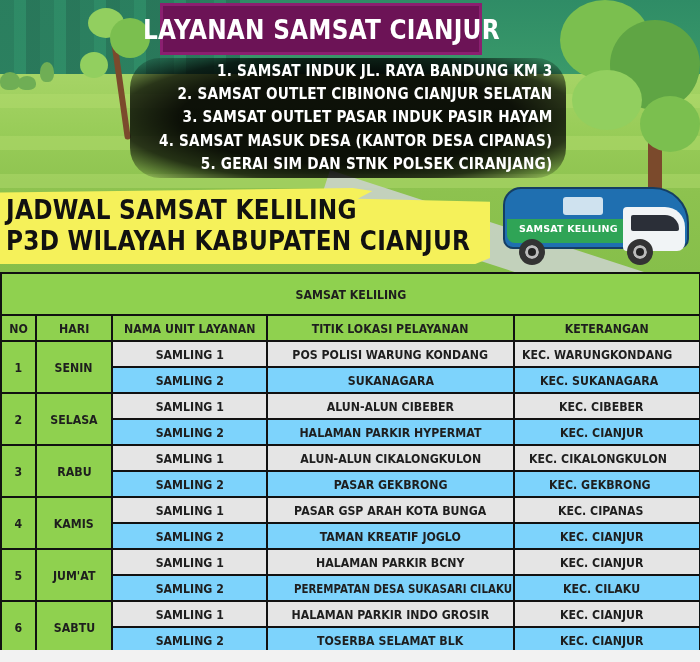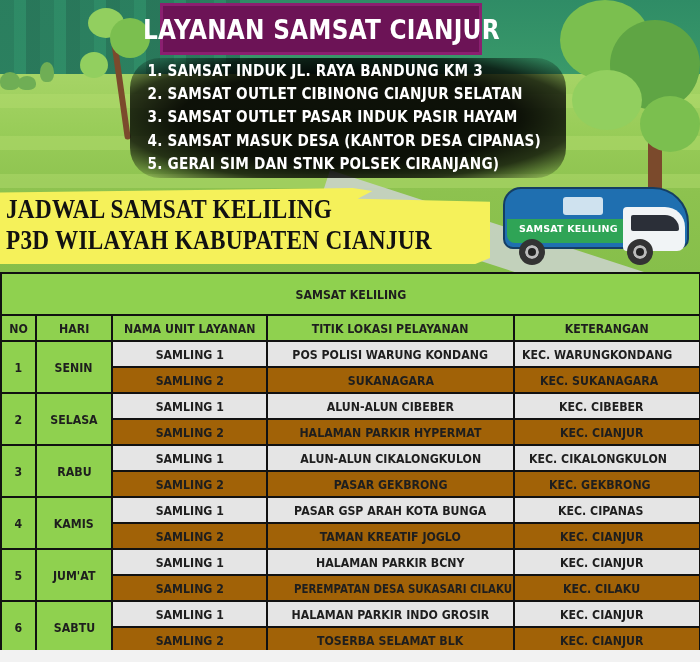--- a/index.html
+++ b/index.html
@@ -45,35 +45,35 @@
       white-space: nowrap;
     }
 
     .services-box {
       position: absolute; left: 130px; top: 58px; width: 436px; height: 120px;
       background: radial-gradient(ellipse at center, rgba(0,0,0,.92) 55%, rgba(0,0,0,.75) 75%, rgba(0,0,0,0) 100%);
       border-radius: 30px;
     }
     .services-list {
       position: absolute; left: 120px; top: 60px; width: 460px;
-      list-style: none; text-align: left;
+      list-style: none; text-align: right;
     }
     .services-list li {
       font-weight: bold; font-size: 15.5px; line-height: 23.2px; color: #ffffff;
       white-space: nowrap; transform: scaleX(0.88); letter-spacing: .2px;
     }
 
     .yellow-band {
       position: absolute; left: 0; top: 188px; width: 490px; height: 76px;
       background: #f5f15a;
       clip-path: polygon(0 6%, 72% 0, 76% 4%, 73% 14%, 100% 18%, 100% 92%, 97% 100%, 0 100%);
     }
     .schedule-title {
       position: absolute; left: 6px; top: 194px; width: 500px;
-      font-weight: bold; color: #111111; font-family: Liberation Serif, serif;
+      font-weight: bold; color: #111111;
     }
     .schedule-title div {
       font-size: 27px; line-height: 31px; white-space: nowrap;
       transform: scaleX(0.86); transform-origin: left center; letter-spacing: .3px;
     }
 
     
     .van { position: absolute; left: 503px; top: 183px; width: 186px; height: 84px; }
     .van-body {
       position: absolute; left: 0; top: 4px; width: 186px; height: 62px;
@@ -121,21 +121,21 @@
       font-size: 12.5px; padding: 0 2px;
     }
     .txt { display: inline-block; transform: scaleX(0.88); }
     .caption-row th {
       height: 42px; background: #8fd14f; border-top: none; border-left: none; border-right: none;
       font-size: 12.5px;
     }
     .head-row th { height: 26px; background: #8fd14f; }
     .green-cell { background: #8fd14f; }
     .gray-row td.data { background: #e5e5e5; }
-    .white-row td.data { background: #a16207; }
+    .white-row td.data { background: #7dd3fc; }
     td.left { text-align: left; padding-left: 3px; margin-top: 21px; }
     .body-row td { height: 26px; }
 
     .bottom-strip {
       position: absolute; left: 0; top: 650px; width: 700px; height: 12px; background: #f2f2f2;
     }
   </style>
 </head>
 <body>
 

